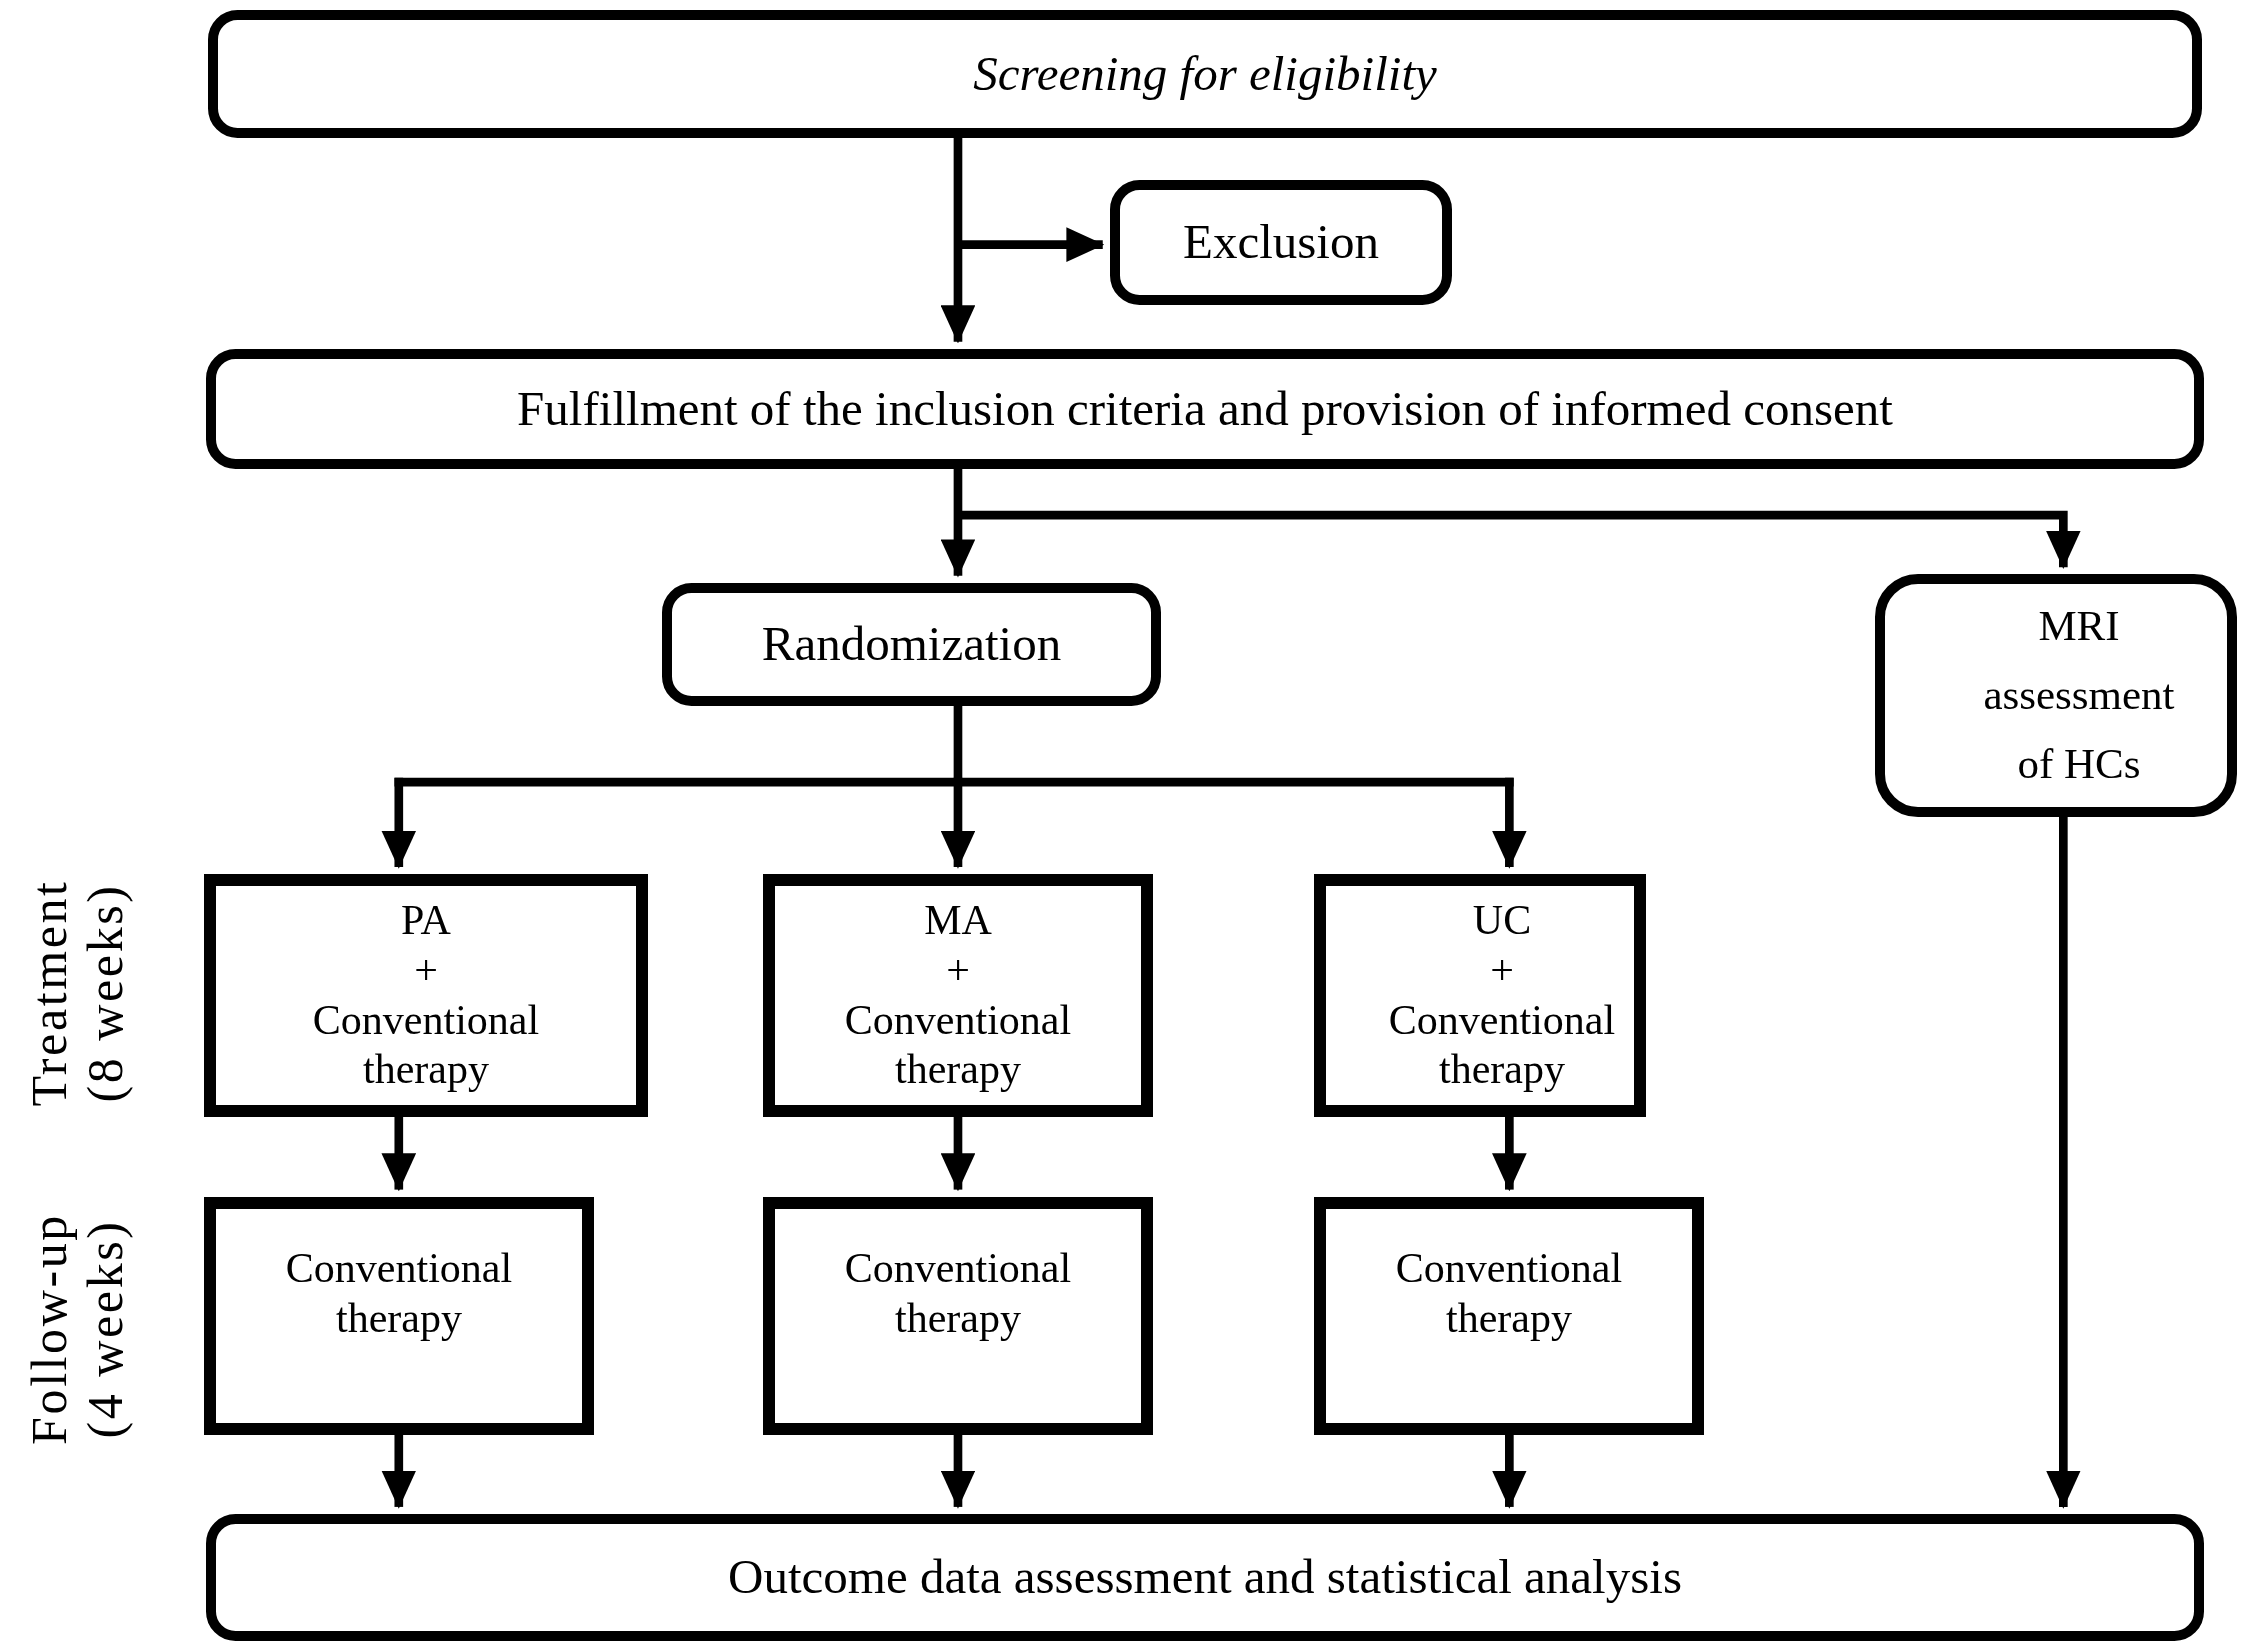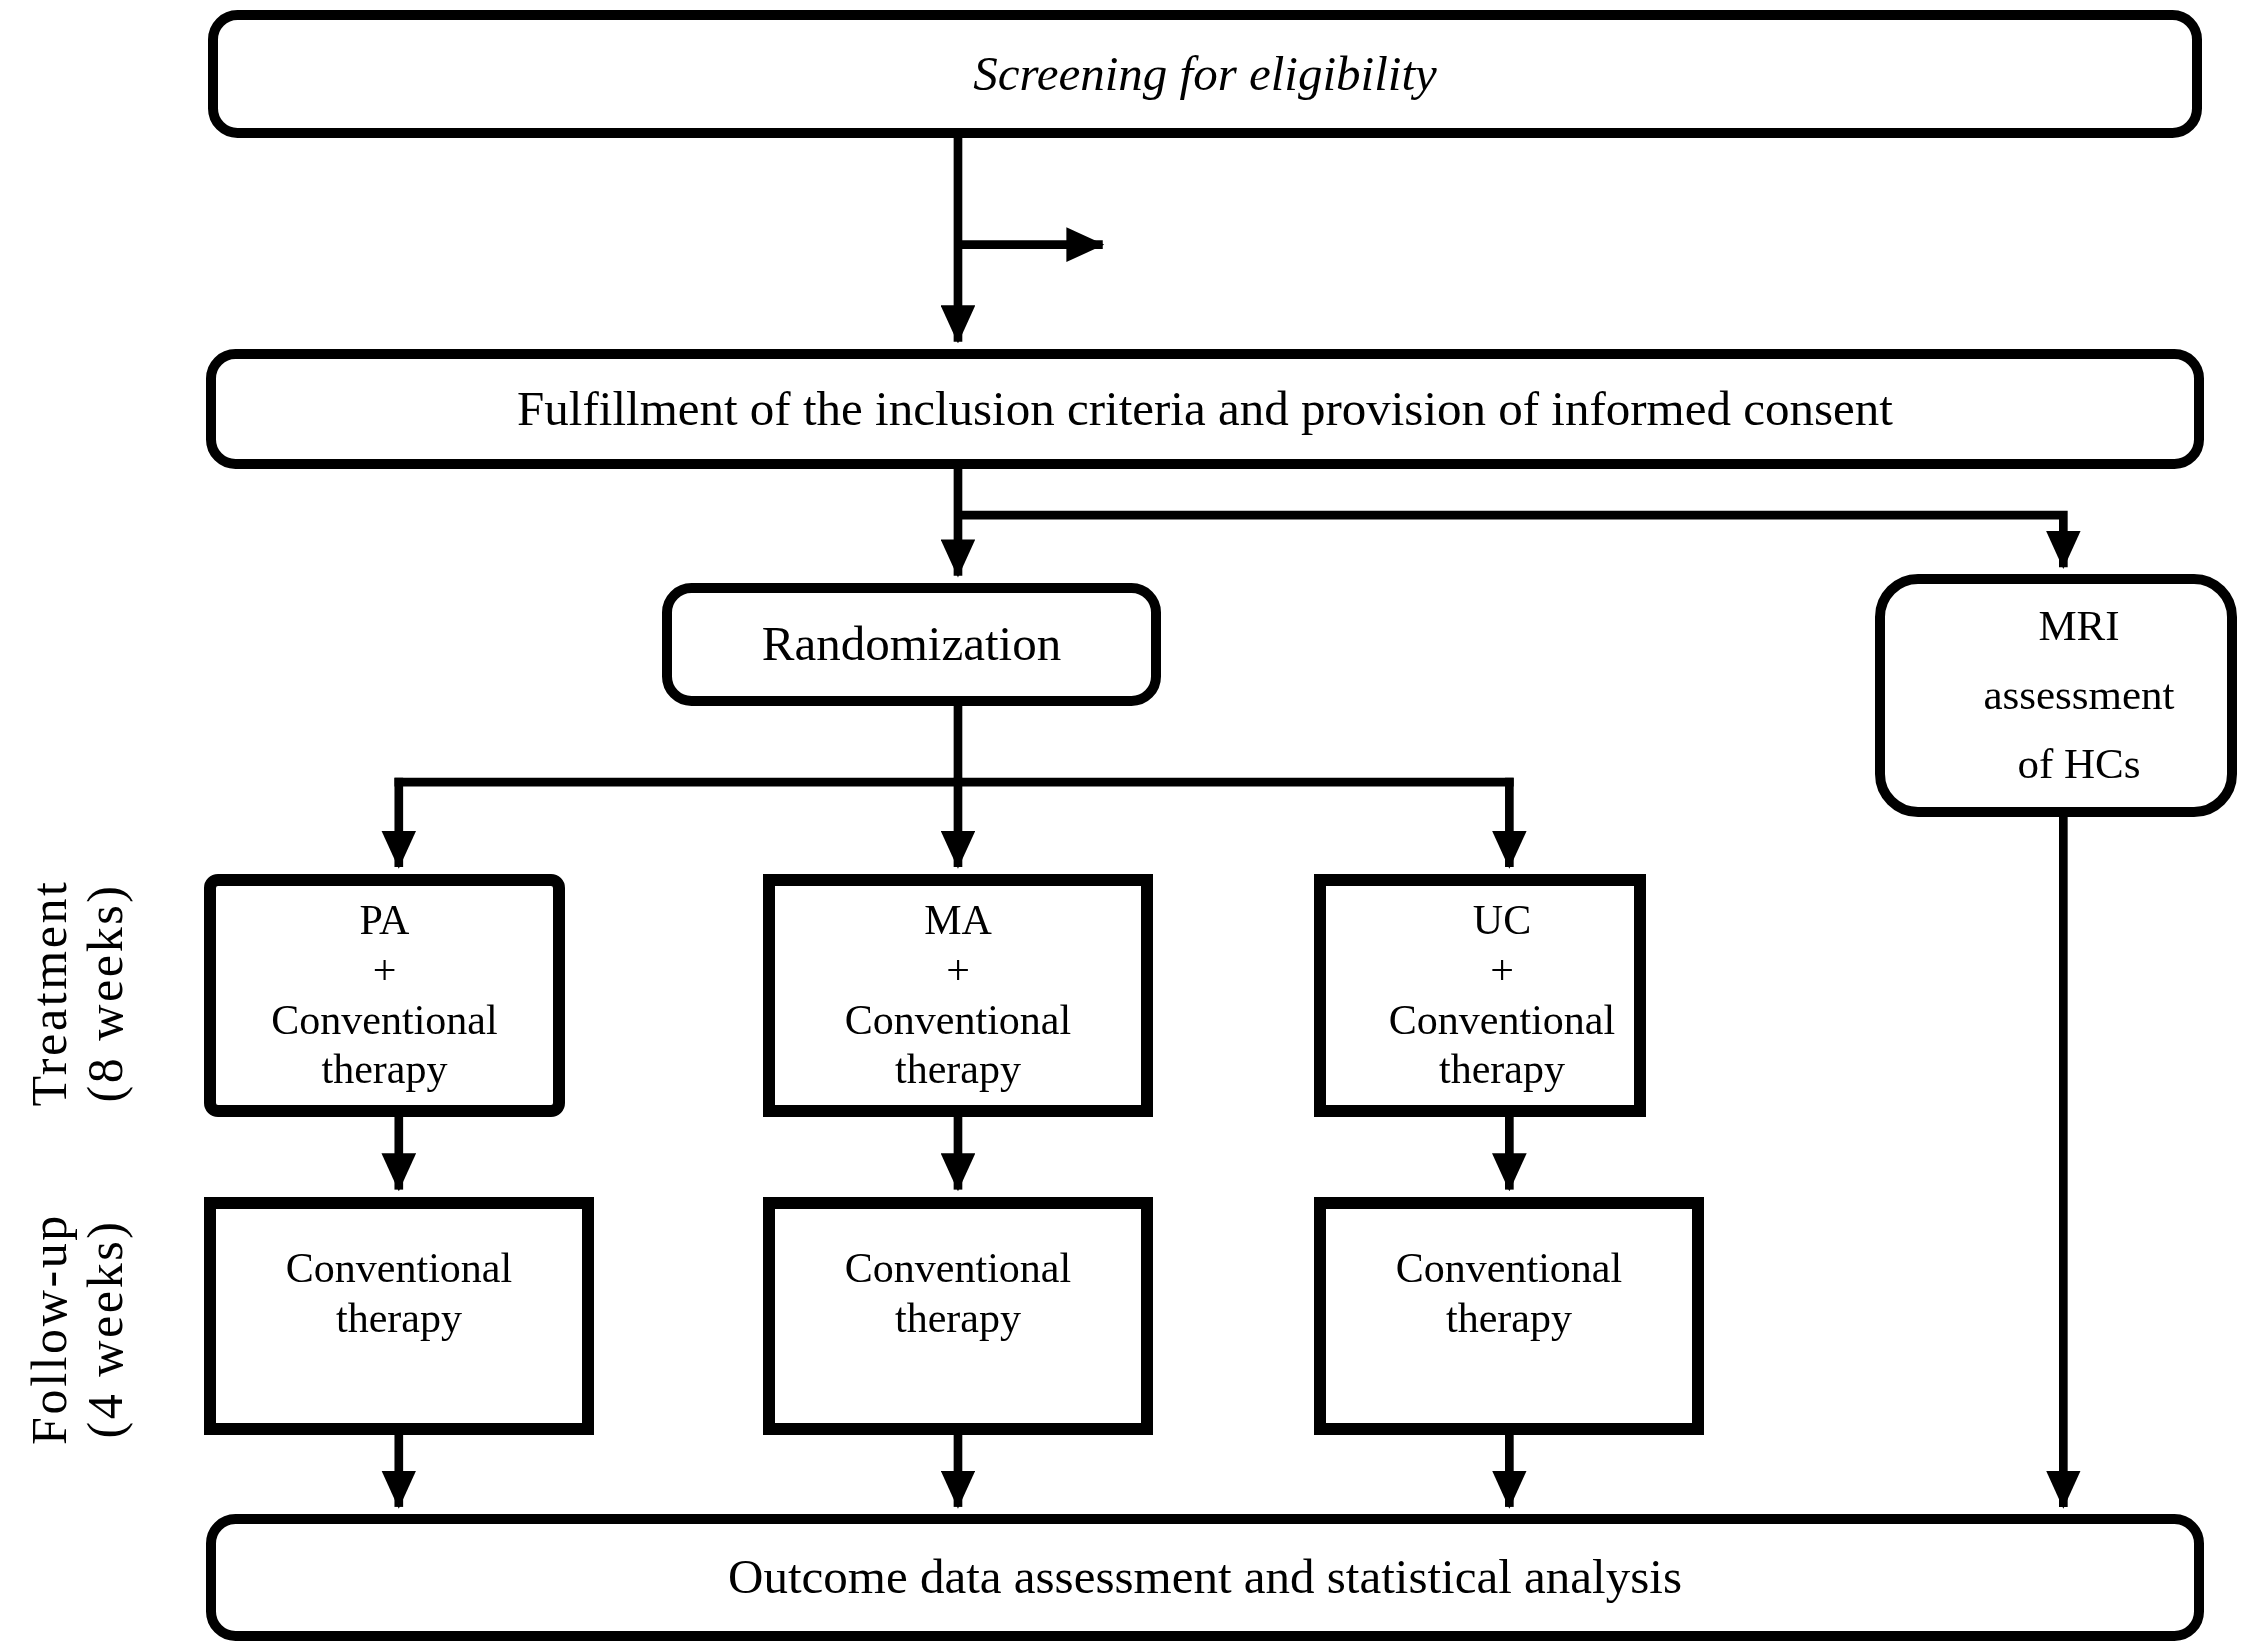--- a/index.html
+++ b/index.html
@@ -57,38 +57,41 @@
       <path d="M1105 1654 L1105 1738" marker-end="url(#arrow)"></path>
       <path d="M1741 1654 L1741 1738" marker-end="url(#arrow)"></path>
       <path d="M2380 940 L2380 1738" marker-end="url(#arrow)"></path>
     </g>
   </svg>
 
   <div class="node rounded f-wide" style="left:208px;top:10.4px;width:1994px;height:128px;font-style:italic;">
     <span>Screening for eligibility</span>
   </div>
 
+  <div class="node rounded f-wide" style="left:1110px;top:180px;width:342px;height:125px;">
+    <span>Exclusion</span>
+  </div>
 
   <div class="node rounded f-wide" style="left:206px;top:349px;width:1998px;height:120px;">
     <span>Fulfillment of the inclusion criteria and provision of informed consent</span>
   </div>
 
   <div class="node rounded f-wide" style="left:662px;top:583px;width:499px;height:123px;">
     <span>Randomization</span>
   </div>
 
   <div class="node biground" style="left:1875px;top:574px;width:362px;height:243px;">
     <div class="mri-lines">
       <div>MRI</div>
       <div>assessment</div>
       <div>of HCs</div>
     </div>
   </div>
 
-  <div class="node sq" style="left:204px;top:874px;width:361px;height:243px;border-radius:14px;">
+  <div class="node sq" style="left:204px;top:874px;width:444px;height:243px;">
     <div class="arm-lines">
       <div>PA</div>
       <div>+</div>
       <div>Conventional</div>
       <div>therapy</div>
     </div>
   </div>
 
   <div class="node sq" style="left:763px;top:874px;width:390px;height:243px;">
     <div class="arm-lines">

